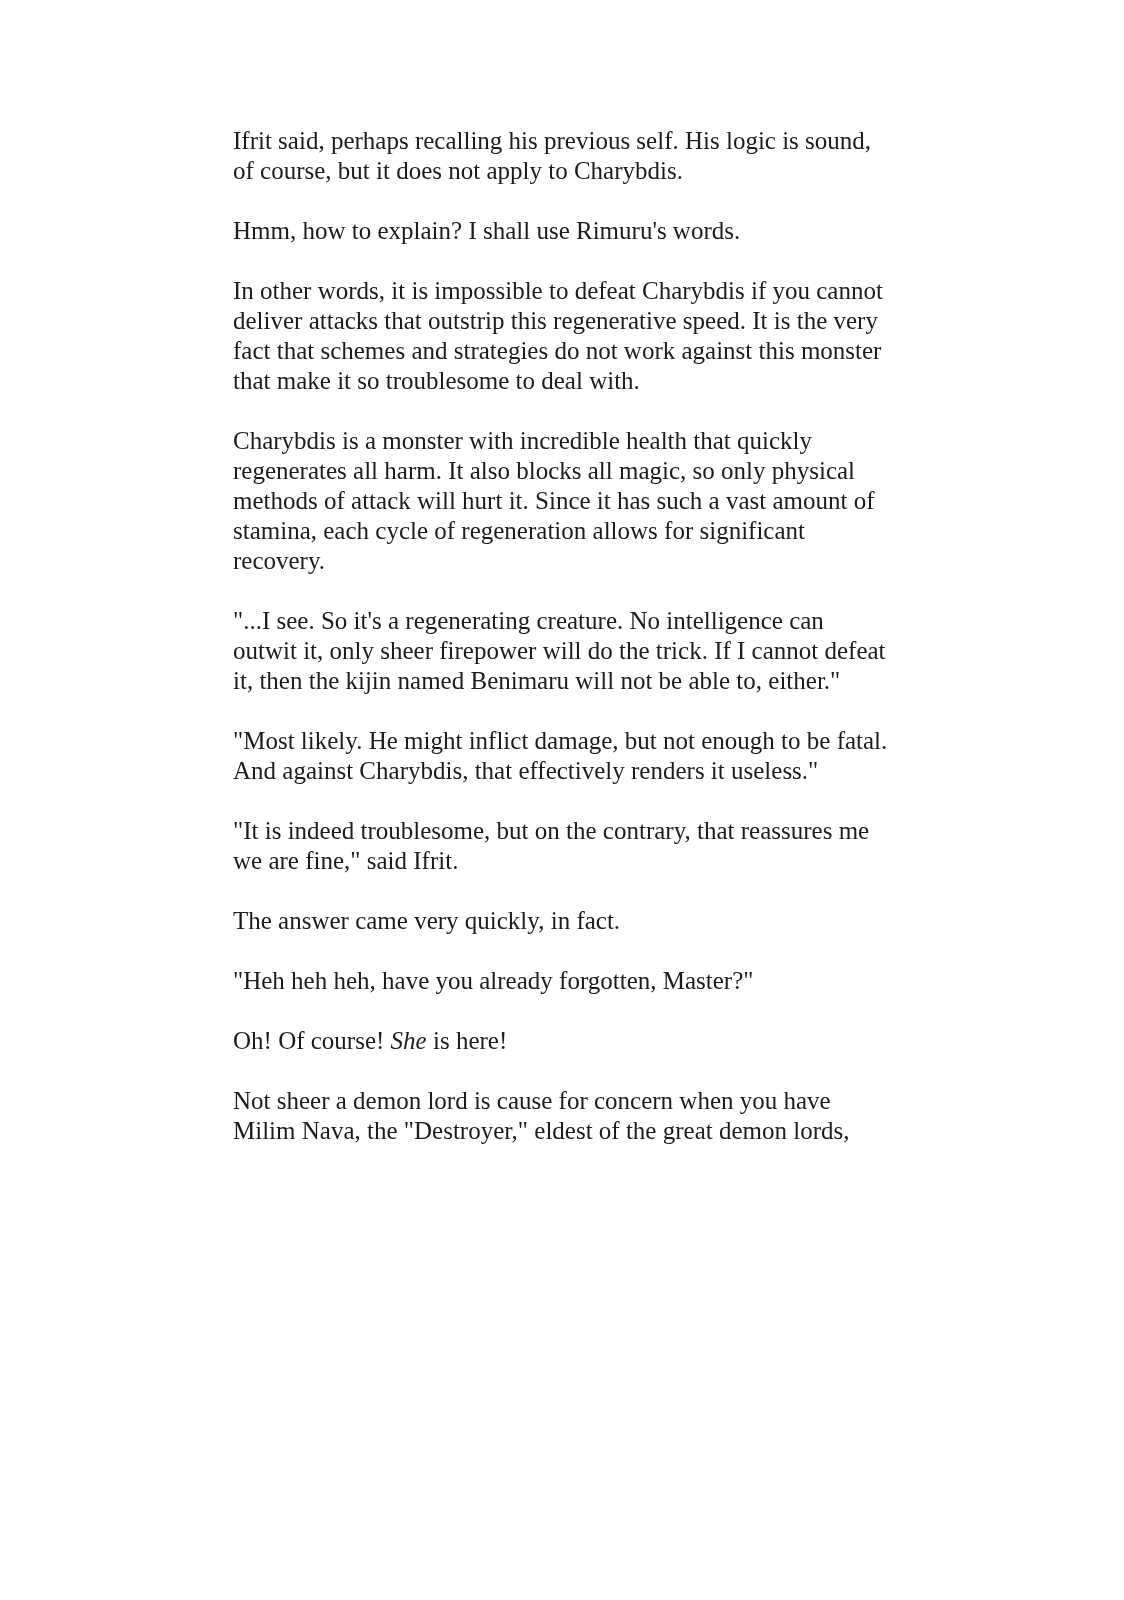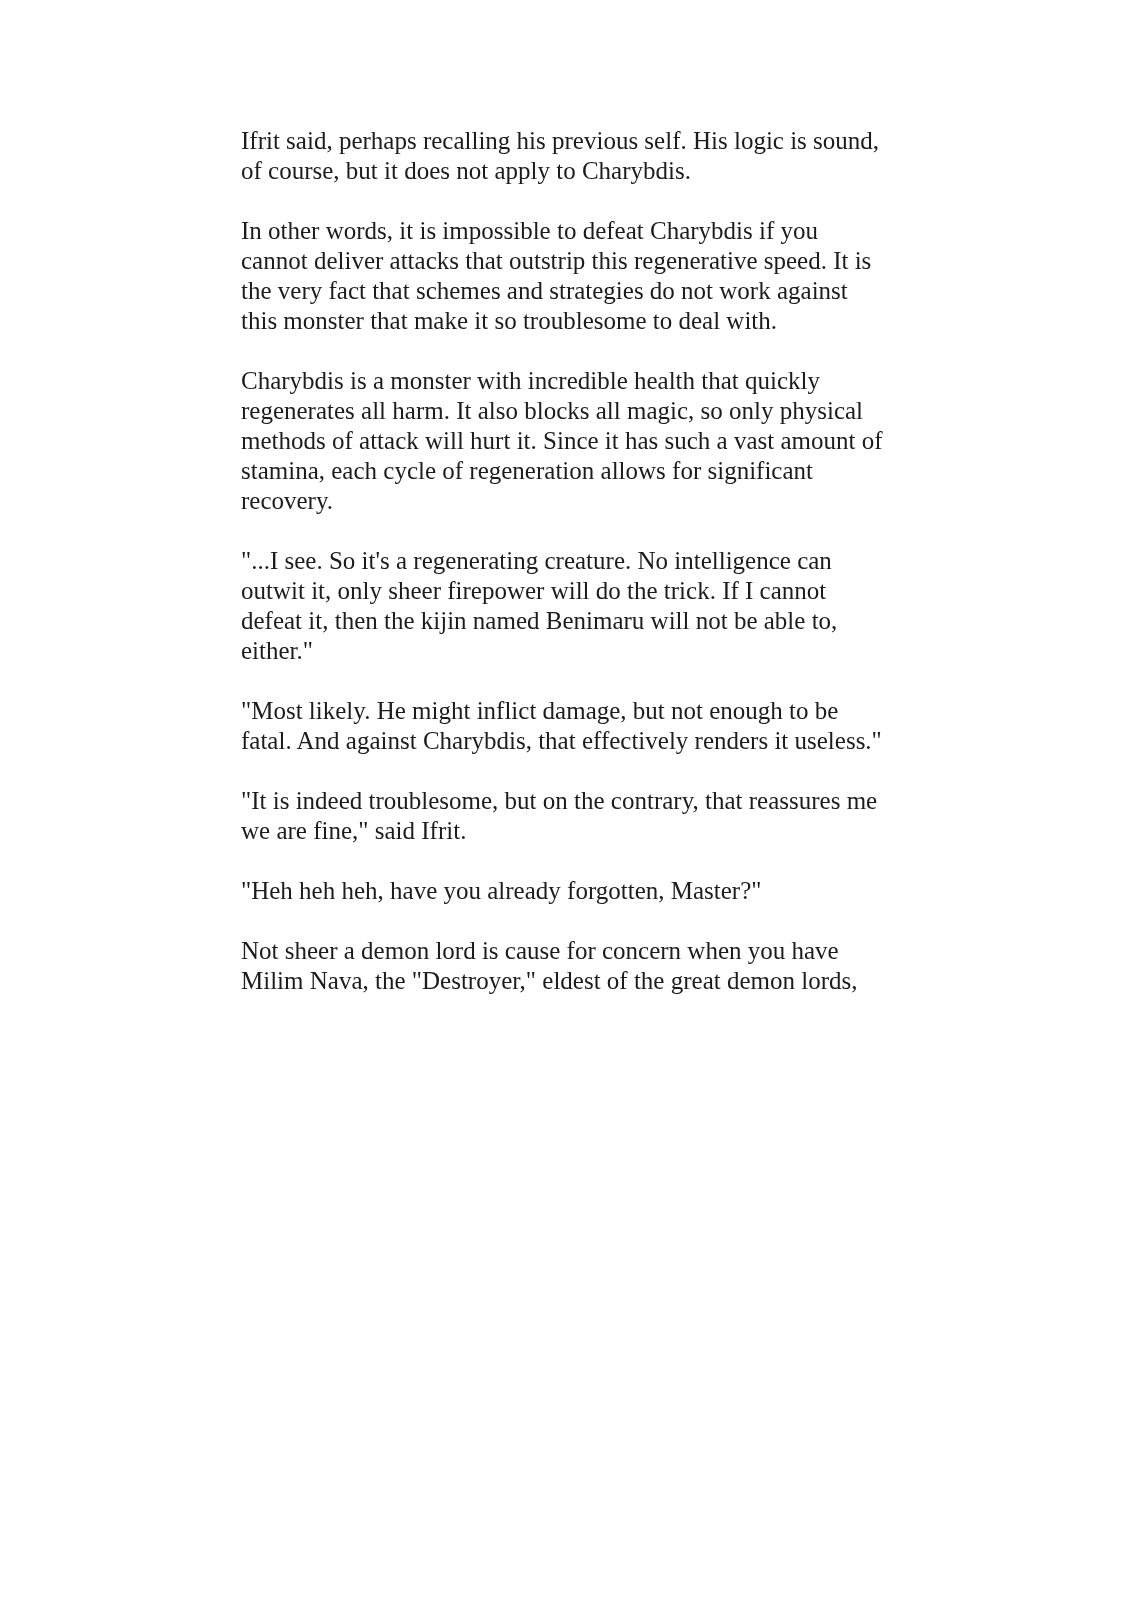--- a/index.html
+++ b/index.html
@@ -19,37 +19,40 @@
     left: 229px;
     top: 126px;
     width: 660px;
     font-family: "Liberation Serif", "DejaVu Serif", serif;
     font-size: 25px;
     line-height: 30px;
     color: #1c1c1c;
     text-align: left;
   }
   .text-column p {
-    margin: 0 0 30px 12px;
+    margin: 0 0 30px 4px;
     font-family: Liberation Serif, serif;
   }
   .text-column p:last-child {
     margin-bottom: 0;
   }
   .seg-italic {
     font-style: italic;
   }
 </style>
 </head>
 <body>
 
 <main class="page">
   <div class="text-column">
       <p><span>Ifrit said, perhaps recalling his previous self. His logic is sound, of course, but it does not apply to Charybdis.</span></p>
+      <p><span>Hmm, how to explain? I shall use Rimuru's words.</span></p>
       <p><span>In other words, it is impossible to defeat Charybdis if you cannot deliver attacks that outstrip this regenerative speed. It is the very fact that schemes and strategies do not work against this monster that make it so troublesome to deal with.</span></p>
       <p><span>Charybdis is a monster with incredible health that quickly regenerates all harm. It also blocks all magic, so only physical methods of attack will hurt it. Since it has such a vast amount of stamina, each cycle of regeneration allows for significant recovery.</span></p>
       <p><span>"...I see. So it's a regenerating creature. No intelligence can outwit it, only sheer firepower will do the trick. If I cannot defeat it, then the kijin named Benimaru will not be able to, either."</span></p>
       <p><span>"Most likely. He might inflict damage, but not enough to be fatal. And against Charybdis, that effectively renders it use­less."</span></p>
       <p><span>"It is indeed troublesome, but on the contrary, that reassures me we are fine," said Ifrit.</span></p>
+      <p><span>The answer came very quickly, in fact.</span></p>
       <p><span>"Heh heh heh, have you already forgotten, Master?"</span></p>
+      <p><span>Oh! Of course! </span><span class="seg-italic">She</span><span> is here!</span></p>
       <p><span>Not sheer a demon lord is cause for concern when you have Milim Nava, the "Destroyer," eldest of the great demon lords,</span></p>
     </div>
 </main>
 
 </body></html>

